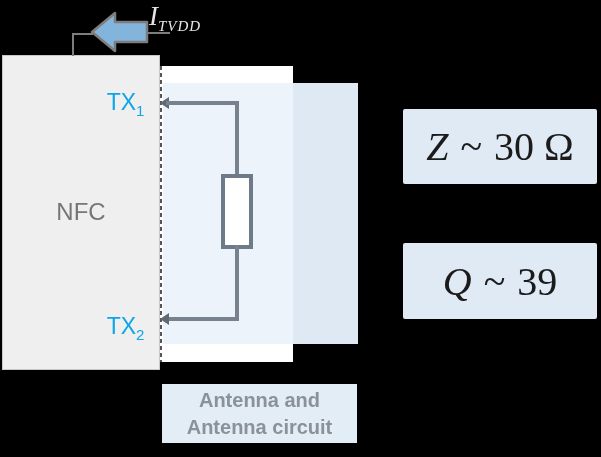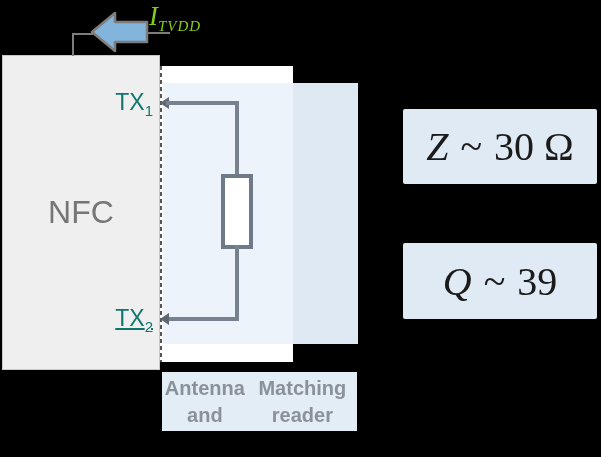--- a/index.html
+++ b/index.html
@@ -27,32 +27,32 @@
     background: repeating-linear-gradient(to bottom, #565656 0 4px, transparent 4px 7px);
   }
 
   
   .reader-box {
     left: 2px; top: 55px; width: 156px; height: 313px;
     background: #efeff0;
     border: 1px solid #c8c8c8;
     display: flex; flex-direction: column;
     align-items: center; justify-content: center;
-    color: #767676; font-size: 32px; line-height: 1.35;
+    color: #767676; font-size: 24px; line-height: 1.35;
     text-align: center;
   }
 
   
   .pin-label {
-    width: 55px; text-align: right;
-    color: #0f766e; font-size: 23px;
+    width: 55px; text-align: center;
+    color: #0ea5e9; font-size: 23px;
   }
   .pin-label sub, .res-label sub { font-size: 15px; }
   .tx1 { left: 98px; top: 89px; }
-  .tx2 { left: 98px; top: 305px; text-decoration: underline; }
+  .tx2 { left: 98px; top: 313px; }
 
   
   .wire { background: #78828f; }
   .wire-h { height: 4px; }
   .wire-v { width: 4px; }
   .tri {
     width: 0; height: 0;
     border-top: 6px solid transparent;
     border-bottom: 6px solid transparent;
     border-right: 9px solid #5f6973;
@@ -64,21 +64,21 @@
   }
   .res-label {
     left: 257px; top: 193px;
     color: #98a2ae; font-size: 31px;
   }
   .res-label sub { font-size: 19px; }
 
   
   .tvdd-label {
     left: 149px; top: 1px;
-    color: #84cc16;
+    color: #e5e5e5;
     font-family: "Liberation Serif", serif;
     font-style: italic;
     font-size: 27px;
   }
   .tvdd-label sub { font-size: 15px; letter-spacing: 1px; }
 
   
   .badge {
     left: 403px; width: 194px;
     background: #dfeaf4;
@@ -87,23 +87,23 @@
     font-family: "Liberation Serif", serif;
     font-size: 40px; color: #1b1b1b;
     gap: 12px;
   }
   .badge .var { font-style: italic; }
   .badge-z { top: 109px; height: 75px; }
   .badge-q { top: 243px; height: 76px; }
 
   
   .antenna-caption {
-    left: 162px; top: 372px; width: 195px; height: 59px;
+    left: 162px; top: 384px; width: 195px; height: 59px;
     background: #e3edf6;
-    display: flex; flex-direction: row;
+    display: flex; flex-direction: column;
     align-items: center; justify-content: center;
     font-weight: bold; font-size: 20px; line-height: 1.35;
     color: #8a9199; text-align: center;
   }
 </style>
 </head>
 <body>
 
 <div id="canvas">
 
@@ -141,16 +141,16 @@
   </div>
 
   <div class="abs badge badge-q">
     <span class="var">Q</span>
     <span>~</span>
     <span>39</span>
   </div>
 
   <div class="abs antenna-caption">
     <div>Antenna and</div>
-    <div>Matching reader</div>
+    <div>Antenna circuit</div>
   </div>
 
 </div>
 
 </body></html>

